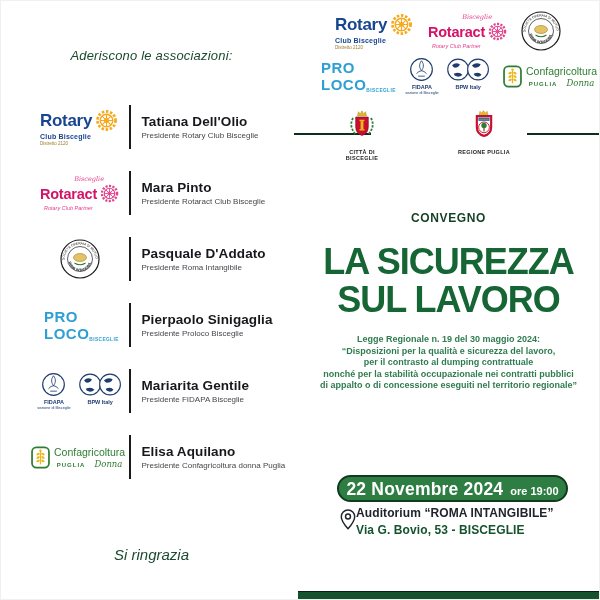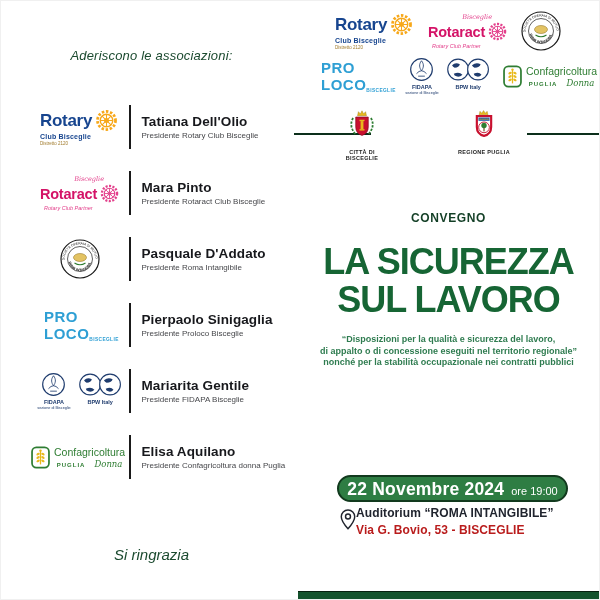--- a/index.html
+++ b/index.html
@@ -76,27 +76,27 @@
     font-size:12px;font-weight:bold;letter-spacing:.6px;color:#133F26;}
   .title{position:absolute;left:295px;top:242px;width:305px;text-align:center;
     color:#166534;font-weight:bold;font-size:36px;line-height:38px;letter-spacing:-1px;}
   .law{position:absolute;left:295px;top:333px;width:305px;text-align:center;
     font-size:9px;line-height:11.6px;font-weight:bold;color:#2F7C50;}
 
   .date-badge{position:absolute;left:336px;top:474px;width:231px;height:27px;background:#2E7D43;
     border:2px solid #123A1E;border-radius:15px;display:flex;align-items:baseline;justify-content:center;
     box-sizing:border-box;color:#fff;padding-top:2px;}
   .date-main{font-size:17.5px;font-weight:bold;letter-spacing:.2px;}
-  .date-time{font-size:11px;font-weight:normal;margin-left:7px;}
+  .date-time{font-size:11px;font-weight:bold;margin-left:7px;}
 
   .venue{position:absolute;left:339px;top:505px;display:flex;}
   .pin{width:16px;height:23px;margin-top:2px;flex:none;}
   .venue-text{}
   .venue-line1{font-size:12px;font-weight:bold;color:#20242E;letter-spacing:.1px;}
-  .venue-line2{font-size:12px;font-weight:bold;color:#b91c1c;margin-top:3px;letter-spacing:.1px;}
+  .venue-line2{font-size:12px;font-weight:bold;color:#14532d;margin-top:3px;letter-spacing:.1px;}
 
   .band{position:absolute;left:297px;top:590px;width:303px;height:10px;background:#14532D;
     border-top:1.5px solid #07200F;box-sizing:border-box;}
 </style>
 </head>
 <body>
 
 <div id="poster">
 
   <div class="adherents-heading">Aderiscono le associazioni:</div>
@@ -395,23 +395,25 @@
   </div>
 
   <div class="kicker">CONVEGNO</div>
 
   <div class="title">
     <div>LA SICUREZZA</div>
     <div>SUL LAVORO</div>
   </div>
 
   <div class="law">
+    <div>Legge Regionale n. 19 del 30 maggio 2024:</div>
     <div>“Disposizioni per la qualità e sicurezza del lavoro,</div>
+    <div>per il contrasto al dumping contrattuale</div>
+    <div>nonché per la stabilità occupazionale nei contratti pubblici</div>
     <div>di appalto o di concessione eseguiti nel territorio regionale”</div>
-    <div>nonché per la stabilità occupazionale nei contratti pubblici</div>
   </div>
 
   <div class="date-badge">
     <span class="date-main">22 Novembre 2024</span>
     <span class="date-time">ore 19:00</span>
   </div>
 
   <div class="venue">
     <svg class="pin" viewBox="0 0 20 26">
       <path d="M10,1.2 C5.2,1.2 1.6,5 1.6,9.5 C1.6,15 10,24.6 10,24.6 C10,24.6 18.4,15 18.4,9.5 C18.4,5 14.8,1.2 10,1.2 Z" fill="none" stroke="#20242E" stroke-width="1.8"></path>

